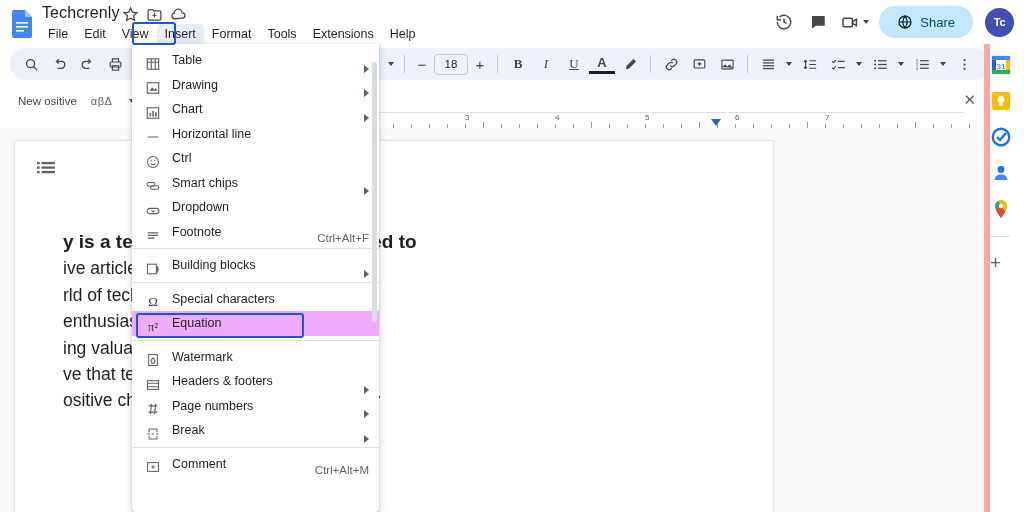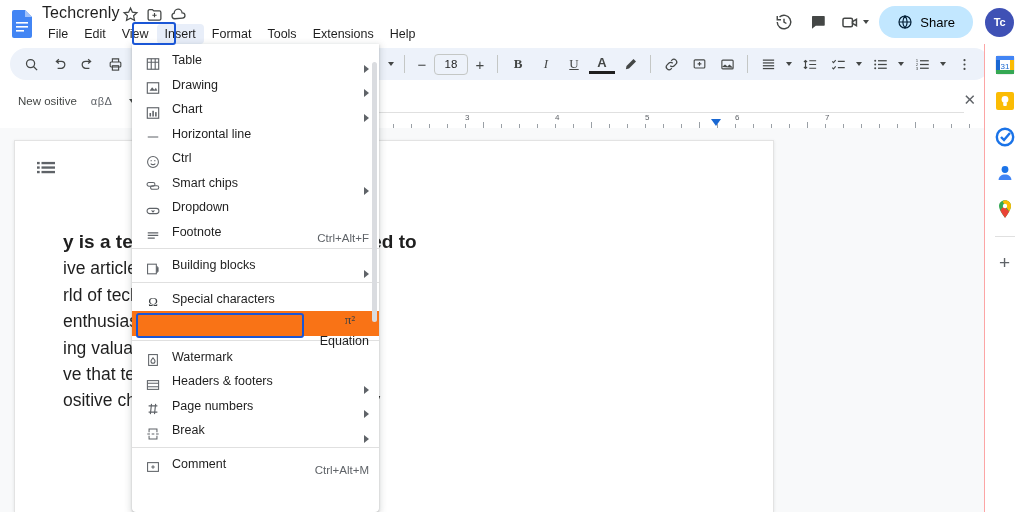--- a/index.html
+++ b/index.html
@@ -45,21 +45,21 @@
   #insert-hl { left:132px; top:22px; width:44px; height:23px; }
 
   .top-right { position:absolute; right:10px; top:0; height:44px; display:flex; align-items:center; gap:4px; }
   .tr-icon { width:30px; height:30px; display:flex; align-items:center; justify-content:center; color:#444746; border-radius:50%; }
   .tr-icon svg { width:18px; height:18px; display:block; }
   .meet-btn { display:flex; align-items:center; gap:1px; padding:0 2px 0 4px; height:30px; border-radius:15px; color:#444746; }
   .meet-btn svg { width:19px; height:19px; }
   .caret-sm { width:0;height:0;border-left:3.5px solid transparent;border-right:3.5px solid transparent;border-top:4px solid #444746; margin-left:2px;}
   .share-btn {
     display:flex; align-items:center; gap:7px;
-    background:#c2e7ff; color:#000000; height:32px; padding:0 18px;
+    background:#c2e7ff; color:#0c4a6e; height:32px; padding:0 18px;
     border-radius:16px; font-size:13px; white-space:nowrap; margin-left:4px;
   }
   .share-btn svg { width:16px; height:16px; }
   .avatar {
     width:29px;height:29px;border-radius:50%;
     background:#3f51b5; color:#fff; font-size:11px; font-weight:bold;
     display:flex;align-items:center;justify-content:center; margin-left:8px;
     letter-spacing:-.3px;
   }
 
@@ -127,21 +127,21 @@
     font-family:"Liberation Sans", sans-serif;
     font-size:17.5px; line-height:26.4px; color:#1f1f1f; text-align:justify;
   }
   .doc-text .lead { font-size:19px; font-weight:bold; }
 
   
   .doc-scroll { position:absolute; right:16px; top:132px; width:7px; height:376px; }
   .doc-scroll-thumb { position:absolute; top:2px; left:0; width:7px; height:186px; background:#dadce0; border-radius:4px; }
 
   
-  .sidepanel { position:absolute; right:0; top:44px; width:40px; height:468px; background:#fff; border-left:1px solid #fca5a5; display:flex; flex-direction:column; align-items:center; padding-top:10px; gap:14px; }
+  .sidepanel { position:absolute; right:0; top:44px; width:40px; height:468px; background:#fff; border-left:6px solid #fca5a5; display:flex; flex-direction:column; align-items:flex-start; padding-top:10px; gap:14px; }
   .sp-icon { width:22px;height:22px; display:flex;align-items:center;justify-content:center; }
   .sp-icon svg { width:20px;height:20px;display:block; }
   .sp-div { width:20px;height:1px;background:#e0e0e0;margin:2px 0; }
   .sp-plus { font-size:19px;color:#5f6368;line-height:1; }
 
   
   .menu {
     position:absolute; left:132px; top:44px; width:247px; height:468px;
     background:#fff; border-radius:0 0 4px 4px;
     box-shadow:0 2px 6px 2px rgba(60,64,67,.15), 0 1px 2px rgba(60,64,67,.3);
@@ -151,21 +151,21 @@
   .mi {
     position:relative; display:flex; align-items:flex-end; height:24.5px;
     padding:0 10px 0 12px; white-space:nowrap;
   }
   .mi-ico { width:18px; height:18px; flex:none; display:flex;align-items:center;justify-content:center; color:#5f6368; margin-right:10px; }
   .mi-ico svg { width:14px;height:14px;display:block; }
   .mi-label { flex:1 1 auto; line-height:24.5px; }
   .mi-accel { color:#5f6368; font-size:11.5px; margin-left:10px; }
   .mi-arrow { width:0;height:0;border-top:4px solid transparent;border-bottom:4px solid transparent;border-left:5px solid #5f6368; margin-left:8px; flex:none; }
   .mi-div { height:1px; background:#e0e0e0; margin:4px 0; }
-  .mi.selected { background:#f97316;flex-direction:column; }
+  .mi.selected { background:#f0abfc; }
   #eq-hl { left:136px; top:313px; width:168px; height:25px; }
 
   .menu-scroll { position:absolute; right:2px; top:18px; width:5px; height:432px; }
   .menu-scroll-thumb { position:absolute; left:0; top:0; width:5px; height:260px; background:#dadce0; border-radius:3px; }
 
   .pi-sym { font-family:"Liberation Serif", serif; font-size:13px; color:#3c4043; }
 </style>
 </head>
 <body>
 

